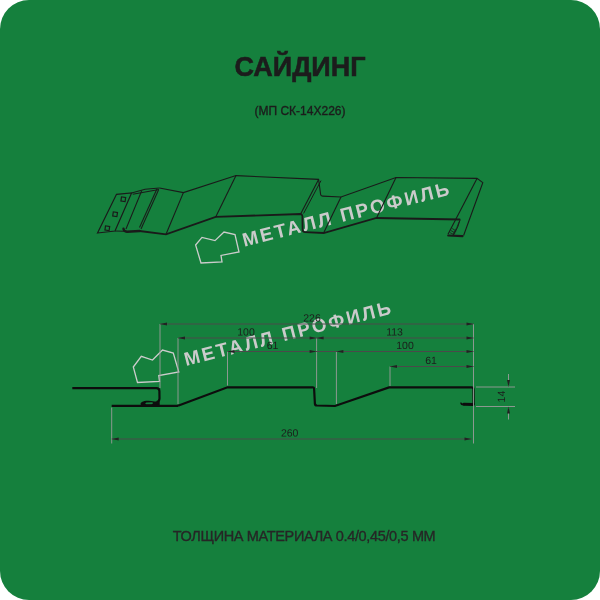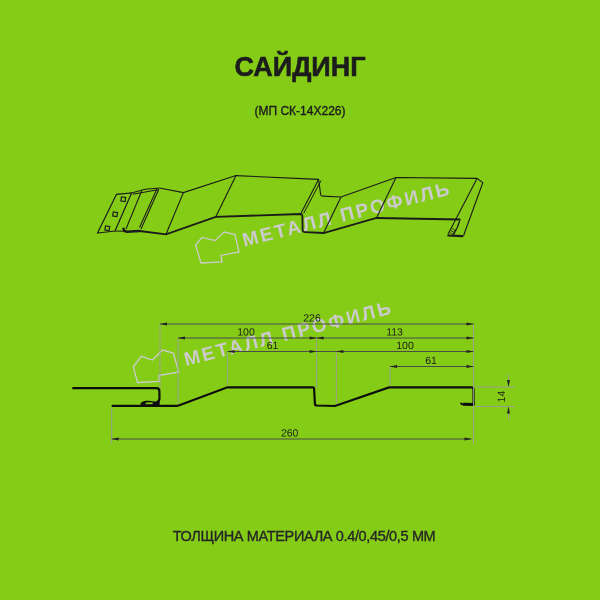--- a/index.html
+++ b/index.html
@@ -1,17 +1,17 @@
 <!DOCTYPE html>
 <html><head>
 <meta charset="utf-8">
 <style>
   html,body{margin:0;padding:0;background:#fff;}
-  .page{position:relative;width:600px;height:600px;background:#84cc16;overflow:hidden;transform:translateZ(0);will-change:transform;
-        font-family:"Liberation Sans", sans-serif;}
+  .page{position:relative;width:600px;height:600px;background:#15803d;overflow:hidden;transform:translateZ(0);will-change:transform;
+        font-family:"Liberation Sans", sans-serif;border-radius:29px;}
   .t1{position:absolute;left:0;top:54.4px;width:600px;text-align:center;line-height:1;
       font-size:27px;font-weight:700;letter-spacing:0;color:#1c1c1c;-webkit-text-stroke:0.55px #1c1c1c;}
   .t2{position:absolute;left:0;top:85.8px;width:600px;text-align:center;line-height:1;
       font-size:13px;font-weight:400;letter-spacing:0;color:#1c1c1c;-webkit-text-stroke:0.4px #1c1c1c;}
   .t3{position:absolute;left:0;top:104.8px;width:600px;text-align:center;line-height:1;
       font-size:12px;font-weight:400;letter-spacing:0;color:#1c1c1c;-webkit-text-stroke:0.35px #1c1c1c;}
   .tb{position:absolute;left:4px;top:529.4px;width:600px;text-align:center;line-height:1;
       font-size:14.5px;font-weight:400;letter-spacing:-0.35px;color:#262626;-webkit-text-stroke:0.35px #262626;}
   svg{position:absolute;left:0;top:0;transform:translateZ(0);will-change:transform;}
   .dimtxt text{font-family:"Liberation Sans", sans-serif;font-size:10.5px;fill:#1c1c1c;}

